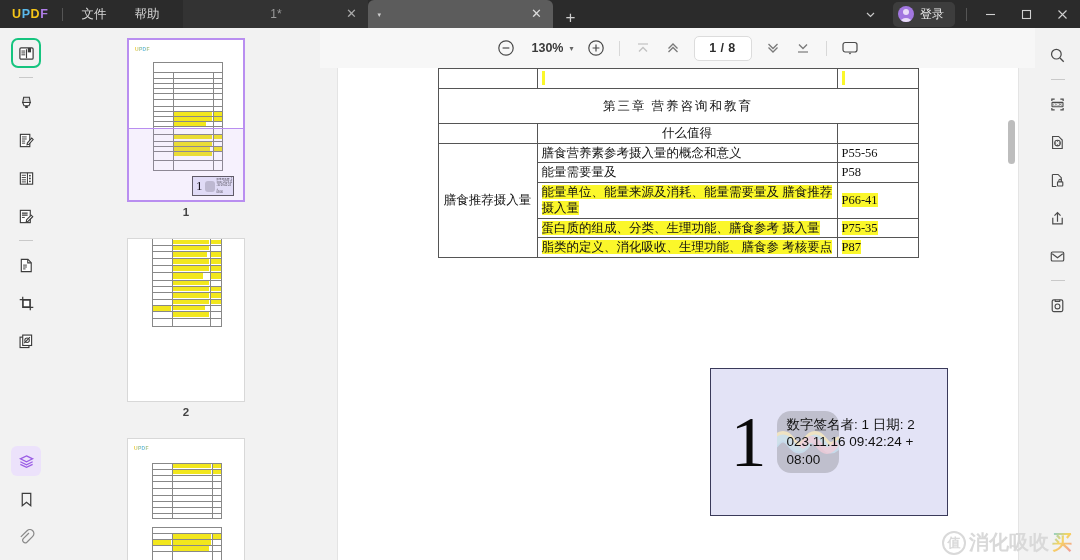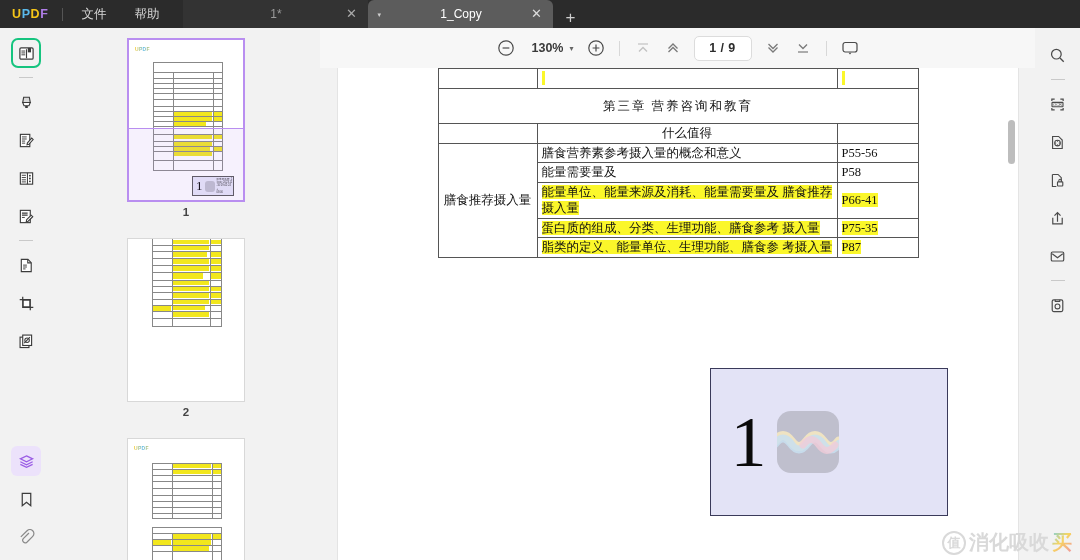--- a/index.html
+++ b/index.html
@@ -244,26 +244,52 @@
   <div class="menu-item">文件</div>
   <div class="menu-item">帮助</div>
 
   <div class="tabs">
     <div class="tab inactive">
       <span class="tab-label">1*</span>
       <span class="tab-close">✕</span>
     </div>
     <div class="tab active">
       <span class="tab-caret">▾</span>
-      <span class="tab-label">1_Copy</span>
       <span class="tab-close">✕</span>
     </div>
     <div class="tab-add">+</div>
   </div>
 
+  <div class="tb-right">
+    <div class="chev-btn">
+      <svg width="13" height="13" viewBox="0 0 13 13">
+          <path d="M3 5 L6.5 8.5 L10 5" fill="none" stroke="#c9c9c9" stroke-width="1.2"></path>
+        </svg>
+    </div>
+    <div class="login-pill">
+      <span class="avatar-dot"></span>
+      <span>登录</span>
+    </div>
+    <div class="win-sep"></div>
+    <div class="win-btn">
+      <svg width="11" height="11" viewBox="0 0 11 11">
+          <path d="M1 5.5 H10" stroke="#d0d0d0" stroke-width="1.1"></path>
+        </svg>
+    </div>
+    <div class="win-btn">
+      <svg width="11" height="11" viewBox="0 0 11 11">
+          <rect x="1.5" y="1.5" width="8" height="8" fill="none" stroke="#d0d0d0" stroke-width="1.1"></rect>
+        </svg>
+    </div>
+    <div class="win-btn close">
+      <svg width="11" height="11" viewBox="0 0 11 11">
+          <path d="M1.5 1.5 L9.5 9.5 M9.5 1.5 L1.5 9.5" stroke="#d0d0d0" stroke-width="1.1"></path>
+        </svg>
+    </div>
+  </div>
 </div>
 
 <div class="app">
 
   <div class="rail">
 
     <div class="rail-btn active">
       <svg width="17" height="17" viewBox="0 0 18 18">
         <rect x="2" y="3" width="14" height="12" rx="1.3" fill="#fff" stroke="#3c3c3c" stroke-width="1.3"></rect>
         <path d="M9 4.5 V14" stroke="#3c3c3c" stroke-width="1.2"></path>
@@ -509,21 +535,21 @@
           <path d="M4 5h10" stroke="#c2c2c2" stroke-width="1.2"></path>
           <path d="M5 12.5 L9 8.5 L13 12.5" fill="none" stroke="#c2c2c2" stroke-width="1.3"></path>
         </svg>
       </div>
       <div class="tool-btn">
         <svg width="18" height="18" viewBox="0 0 18 18">
           <path d="M4.5 9.5 L9 5 L13.5 9.5" fill="none" stroke="#7a7a7a" stroke-width="1.3"></path>
           <path d="M4.5 13 L9 8.5 L13.5 13" fill="none" stroke="#7a7a7a" stroke-width="1.3"></path>
         </svg>
       </div>
-      <div class="page-box">1 / 9</div>
+      <div class="page-box">1 / 8</div>
       <div class="tool-btn">
         <svg width="18" height="18" viewBox="0 0 18 18">
           <path d="M4.5 5 L9 9.5 L13.5 5" fill="none" stroke="#7a7a7a" stroke-width="1.3"></path>
           <path d="M4.5 8.5 L9 13 L13.5 8.5" fill="none" stroke="#7a7a7a" stroke-width="1.3"></path>
         </svg>
       </div>
       <div class="tool-btn">
         <svg width="18" height="18" viewBox="0 0 18 18">
           <path d="M5 5.5 L9 9.5 L13 5.5" fill="none" stroke="#7a7a7a" stroke-width="1.3"></path>
           <path d="M4 13h10" stroke="#7a7a7a" stroke-width="1.2"></path>
@@ -577,36 +603,37 @@
             </tr>
             <tr>
               <td><span class="cellhl">能量单位、能量来源及消耗、能量需要量及  膳食推荐摄入量</span></td>
               <td><span class="cellhl">P66-41</span></td>
             </tr>
             <tr>
               <td><span class="cellhl">蛋白质的组成、分类、生理功能、膳食参考  摄入量</span></td>
               <td style="vertical-align:bottom;"><span class="cellhl">P75-35</span></td>
             </tr>
             <tr>
-              <td><span class="cellhl">脂类的定义、能量单位、生理功能、膳食参  考摄入量</span></td>
+              <td><span class="cellhl">脂类的定义、消化吸收、生理功能、膳食参  考核要点</span></td>
               <td style="vertical-align:top;"><span class="cellhl">P87</span></td>
             </tr>
           </tbody>
             </table>
         </div>
 
         <div class="sigbox">
           <div class="sig-num">1</div>
           <div class="sig-icon">
             <svg width="62" height="62" viewBox="0 0 62 62">
               <path d="M-2 30 q8 -11 16 0 q8 11 16 0 q8 -11 16 0 q8 11 16 0" fill="none" stroke="#efe3c2" stroke-width="9" stroke-linecap="round"></path>
               <path d="M-2 33 q8 -11 16 0 q8 11 16 0 q8 -11 16 0 q8 11 16 0" fill="none" stroke="#c8dff0" stroke-width="8" stroke-linecap="round" opacity=".85"></path>
               <path d="M26 34 q8 -11 16 0 q8 11 16 0" fill="none" stroke="#f0ccd8" stroke-width="7" stroke-linecap="round" opacity=".8"></path>
             </svg>
           </div>
+          <div class="sig-text">数字签名者: 1 日期: 2023.11.16 09:42:24 +08:00</div>
         </div>
 
         <div class="scrollbar">
           <div class="scroll-thumb" style="top:52px;height:44px;"></div>
         </div>
       </div>
     </div>
   </div>
 
   <div class="rrail">

